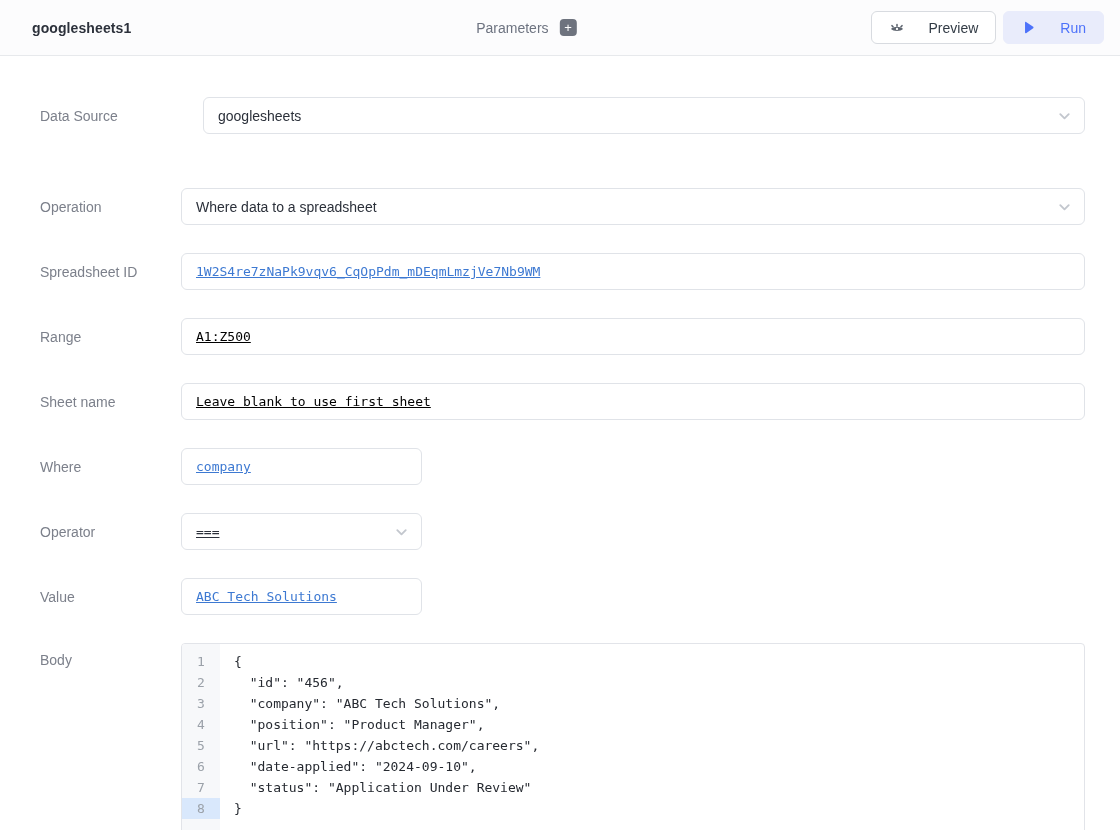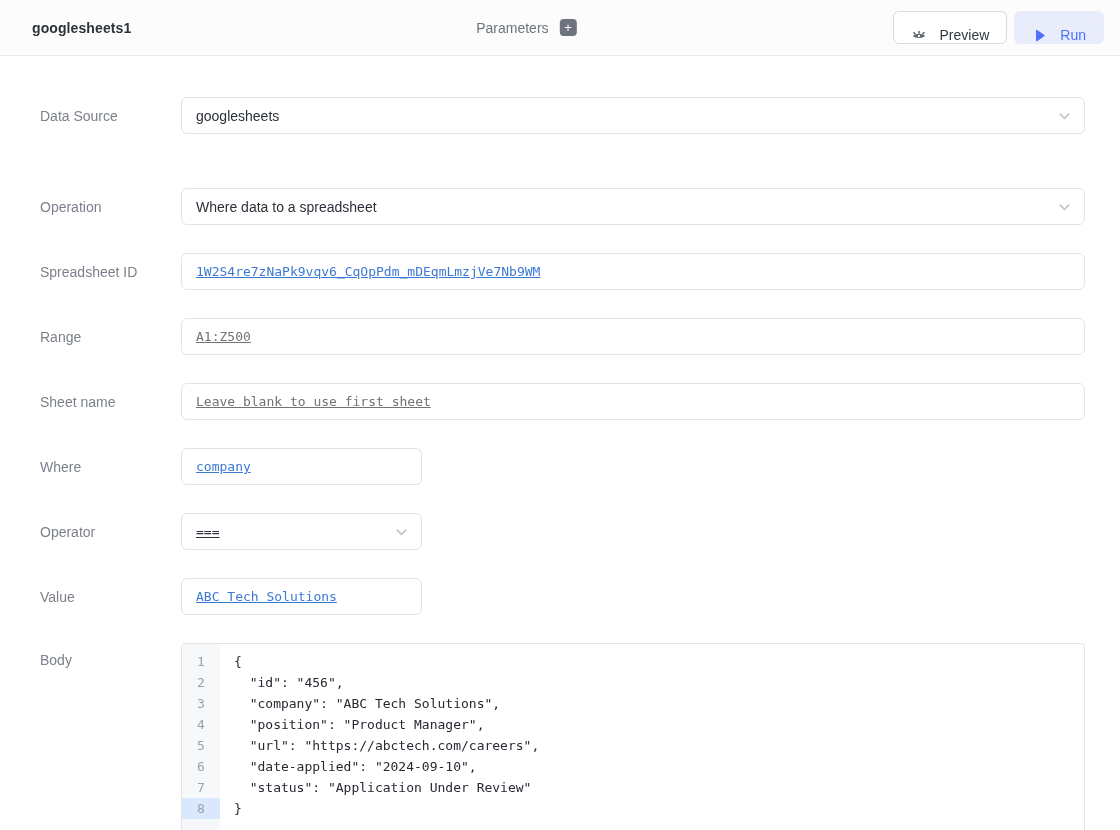--- a/index.html
+++ b/index.html
@@ -11,40 +11,40 @@
   .topbar { height:56px; border-bottom:1px solid #e7e9ec; display:flex; align-items:center;
             padding:0 16px 0 32px; position:relative; background:#fcfcfd; }
   .query-title { font-size:14px; font-weight:700; color:#2c313b; letter-spacing:.1px; }
   .params-group { position:absolute; left:47%; transform:translateX(-50%); display:flex;
                   align-items:flex-end; gap:11px; }
   .params-label { font-size:14px; color:#6d7380; }
   .plus-btn { width:17px; height:17px; background:#6e737e; border:none; border-radius:4px;
               color:#fff; font-size:13px; line-height:15px; text-align:center; cursor:pointer;
               display:flex; align-items:center; justify-content:center; padding:0; }
   .actions { margin-left:auto; display:flex; gap:7px; }
-  .btn { display:flex; align-items:flex-end; gap:13px; height:33px; border-radius:6px;
+  .btn { display:flex; align-items:center; gap:24px; height:33px; border-radius:6px;
          font-size:14px; padding:0 17px; cursor:pointer; }
   .btn-preview { background:#ffffff; border:1px solid #d8dbe0; color:#323b45; }
   .btn-run { background:#e9ecfb; border:1px solid #e9ecfb; color:#4d72fa; font-weight:500; }
 
   
   .form { padding:41px 35px 0 40px; }
   .field-row { display:flex; align-items:center; margin-bottom:28px; }
-  .field-row.gap-lg { margin-bottom:54px; }
+  .field-row.gap-lg { margin-bottom:54px;gap:22px; }
   .field-row.top-align { align-items:flex-start; }
   .field-label { width:141px; flex:none; font-size:14px; color:#7c808b; }
   .top-align .field-label { padding-top:9px; }
 
   .control { flex:1; height:37px; border:1px solid #e0e3e8; border-radius:6px; background:#fff;
              display:flex; align-items:center; padding:8px 14px; position:relative; }
   .control.narrow { flex:none; width:241px; }
   .ctl-text { font-size:14px; color:#2b303a; }
   .mono { font-family:"DejaVu Sans Mono", monospace; font-size:13px;text-decoration:underline; }
   .code-blue { color:#3d79d2; }
-  .ph { color:#737373; }
+  .ph { color:#000000; }
   .chevron { position:absolute; right:12px; top:50%; transform:translateY(-50%); display:flex; }
 
   
   .editor { flex:1; height:200px; border:1px solid #e2e4e9; border-radius:4px 4px 0 0;
             display:flex; overflow:hidden; background:#fff; }
   .gutter { width:38px; flex:none; background:#f7f8fa; padding-top:7px; }
   .gutter-num { height:21px; line-height:21px; text-align:center; font-family:"DejaVu Sans Mono", monospace;
                 font-size:13px; color:#9ba1a9; }
   .gutter-num.active { background:#d9e8fc; }
   .code-area { flex:1; padding:7px 0 0 14px; }

